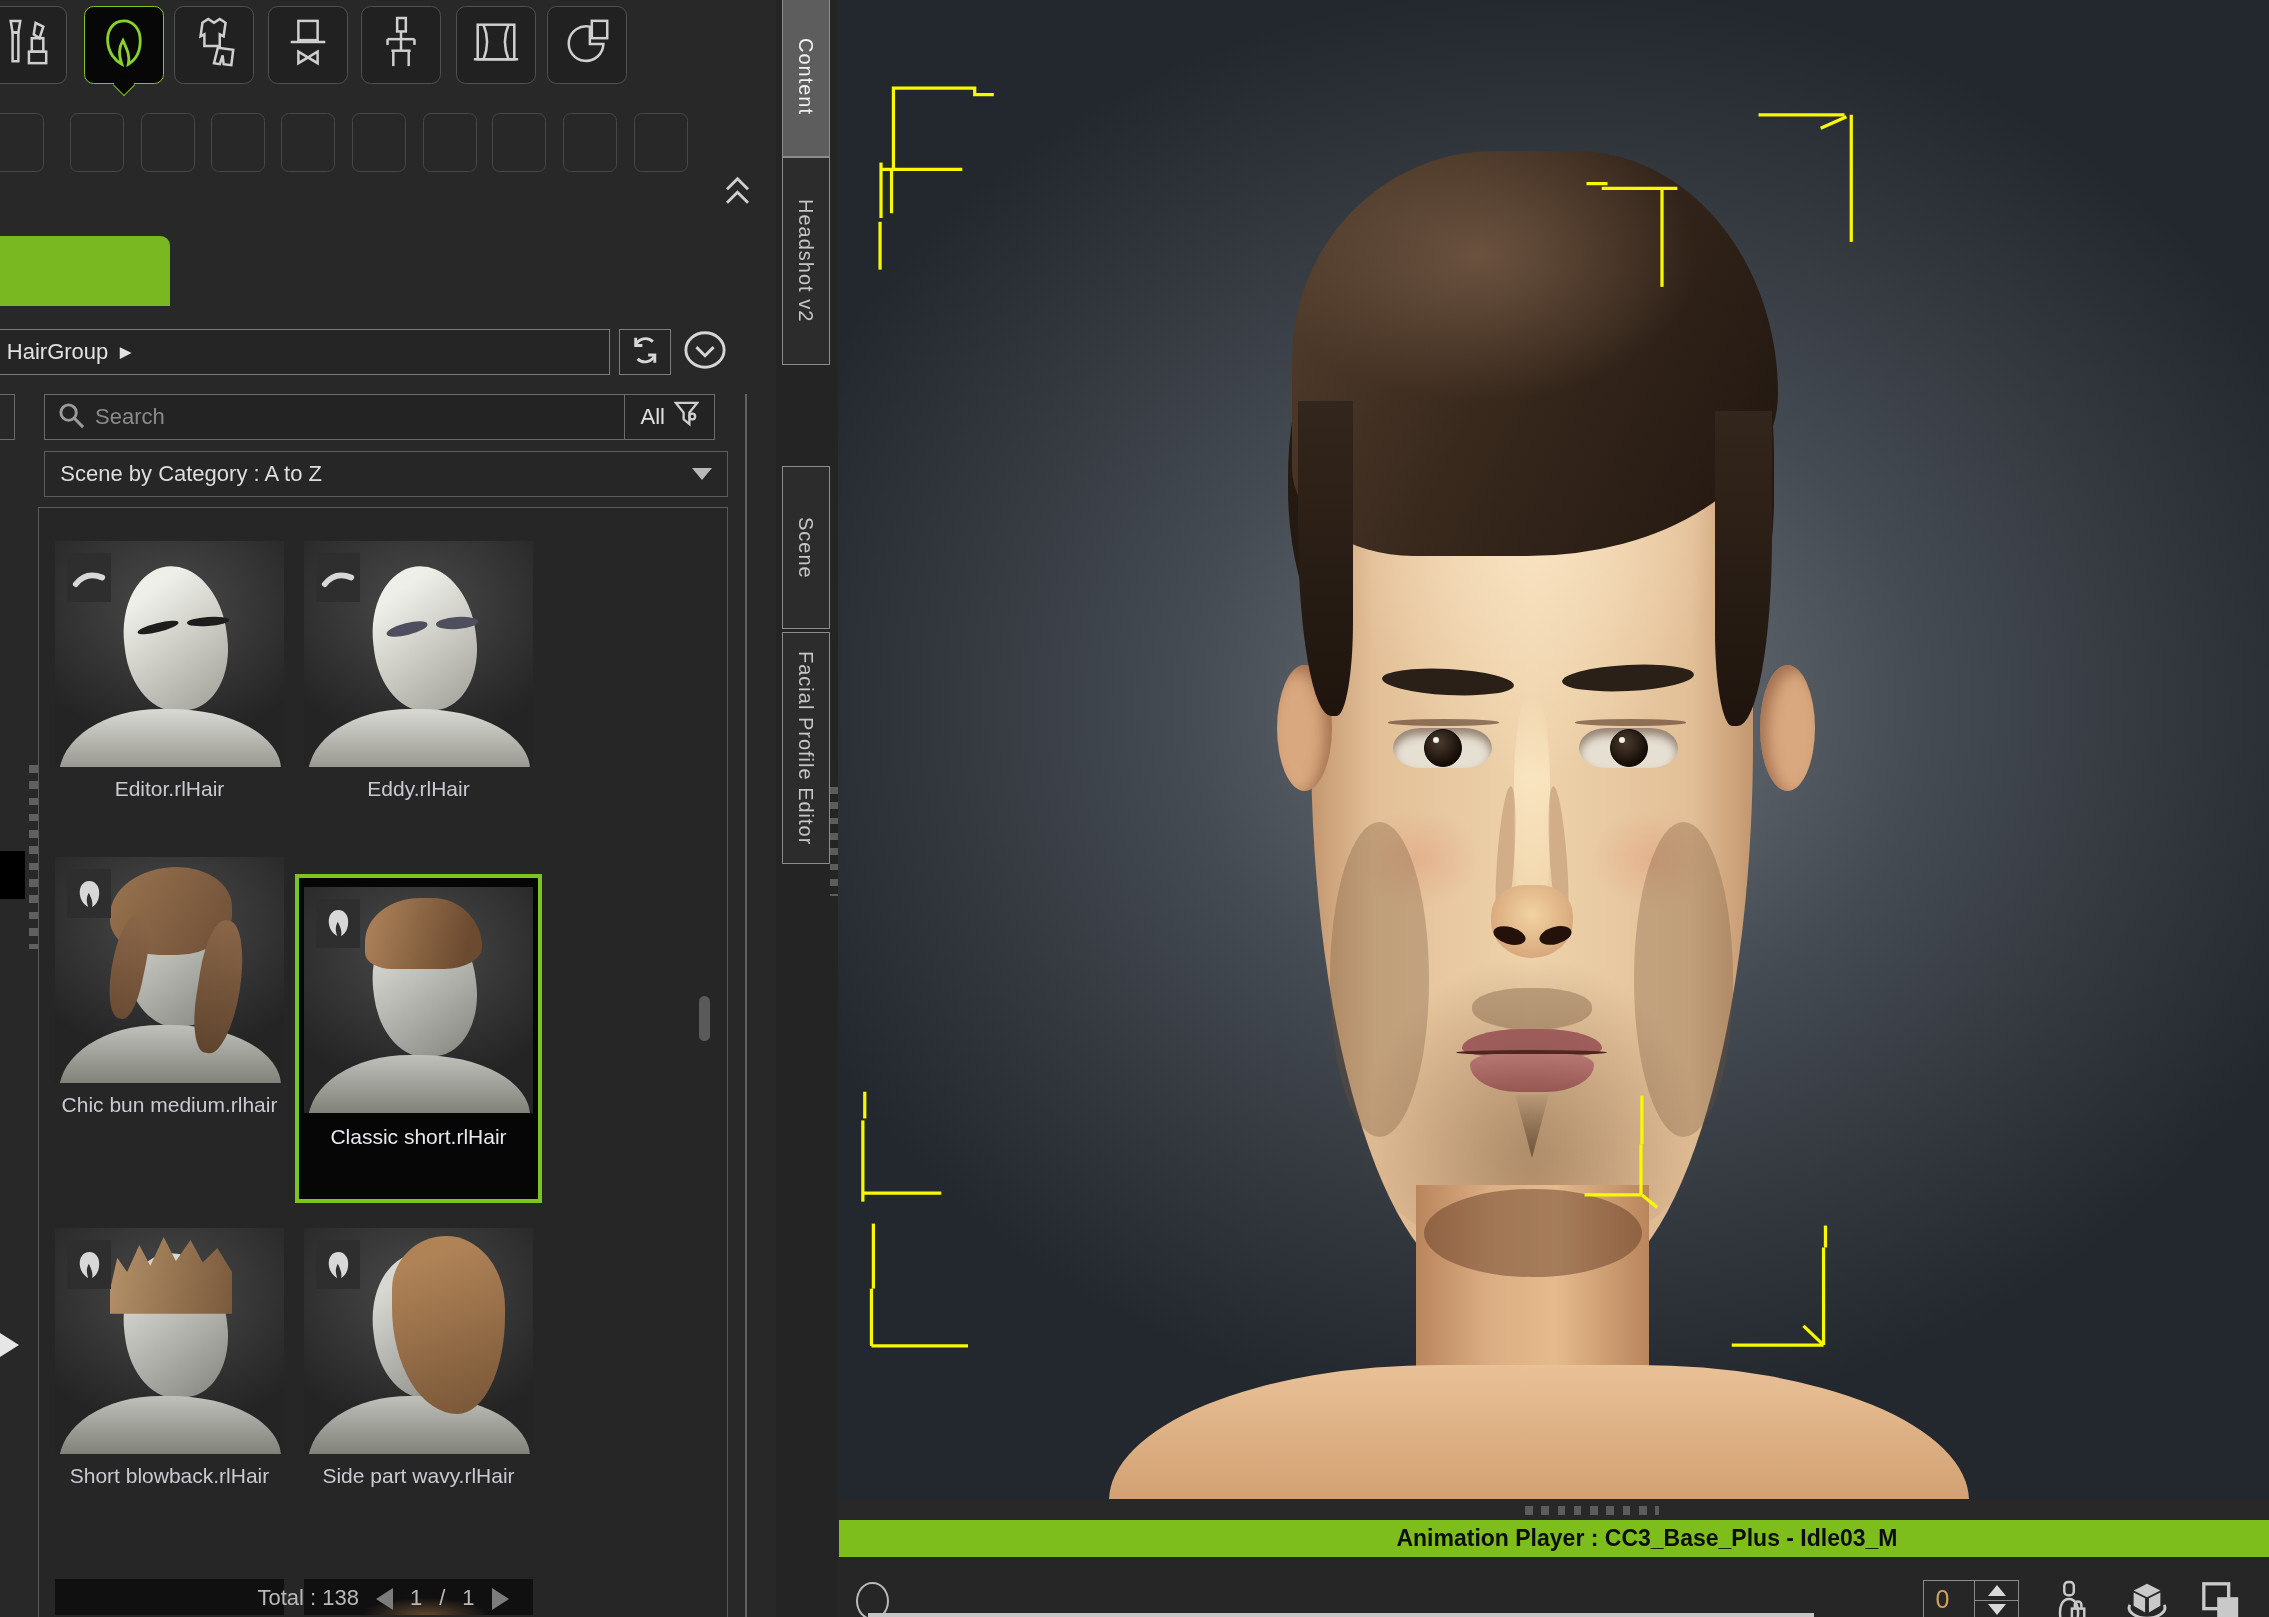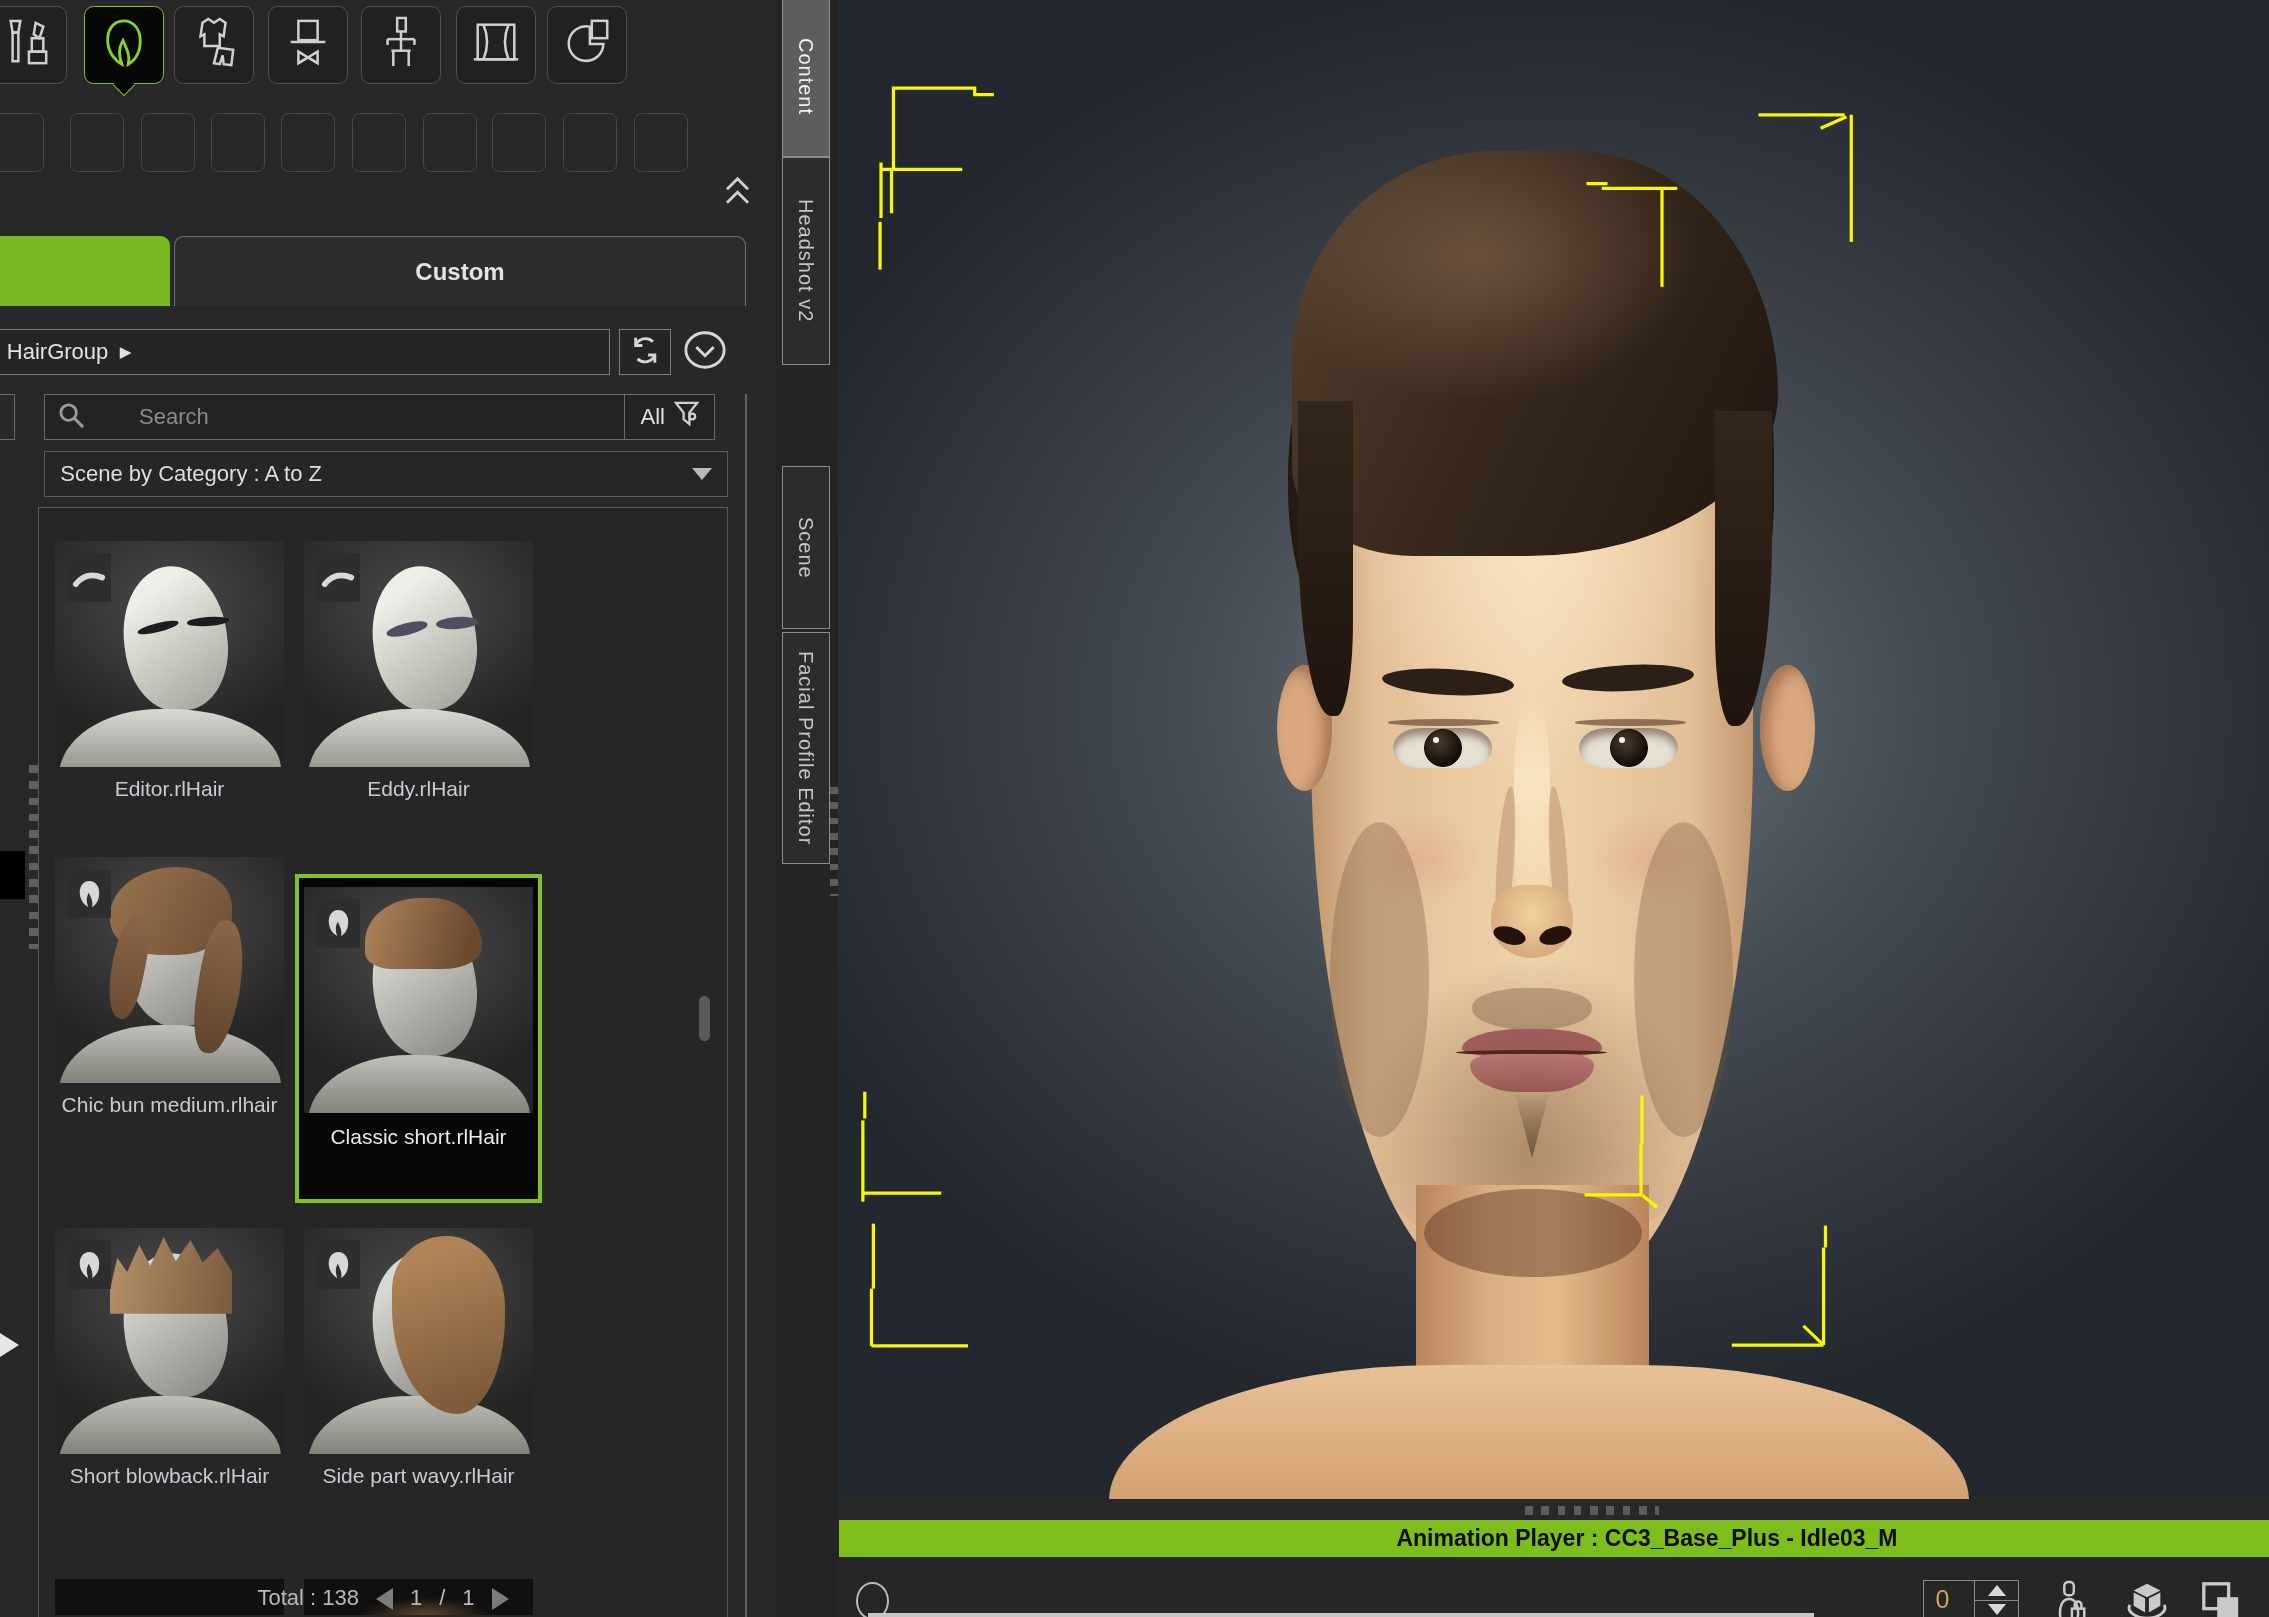--- a/index.html
+++ b/index.html
@@ -38,21 +38,21 @@
   .crumb{ position:absolute; left:-7.6px; top:329px; width:618px; height:46px;
         border:1.9px solid #7c7c7c; background:#252525; display:flex;
         align-items:center; padding-left:13.4px; font-size:22px; color:#e2e2e2; }
   .crumb .arrow{ margin-left:11.5px; font-size:15.3px; color:#e2e2e2; }
   .sqbtn{ position:absolute; top:329px; height:46px; border:1.9px solid #7c7c7c;
         background:#252525; display:flex; align-items:center; justify-content:center; }
   .rndbtn{ position:absolute; top:329px; height:46px; display:flex;
         align-items:center; justify-content:center; }
 
   .searchbox{ position:absolute; left:44px; top:394px; width:671px; height:46px;
-        border:1.9px solid #6b6b6b; background:#232323; display:flex; align-items:center;gap:44px; }
+        border:1.9px solid #6b6b6b; background:#232323; display:flex; align-items:center; }
   .searchbox .ph{ color:#8b8b8b; font-size:22px; margin-left:9.6px; }
   .search-right{ margin-left:auto; height:100%; width:90px; border-left:1.9px solid #6b6b6b;
         display:flex; align-items:center; justify-content:center; gap:8.6px;
         color:#e0e0e0; font-size:22px; }
   .sortbox{ position:absolute; left:44px; top:451px; width:684px; height:46px;
         border:1.9px solid #5c5c5c; background:#262626; display:flex; align-items:center;
         padding:0 15.3px; font-size:22px; color:#dedede; }
   .sortbox .caret{ margin-left:auto; width:0; height:0; border-left:10.5px solid transparent;
         border-right:10.5px solid transparent; border-top:12.4px solid #b9b9b9; }
 
@@ -252,23 +252,20 @@
   <div class="abs" style="left:723px; top:174px;">
     <span>
       <svg width="29" height="32.5" viewBox="0 0 30 34" style="stroke:#cfcfcf;fill:none;stroke-width:3">
         <polyline points="4,16 15,5 26,16"></polyline>
           <polyline points="4,30 15,19 26,30"></polyline>
       </svg>
     </span>
   </div>
 
   <div class="tab-green"></div>
-  <div class="tab-custom">
-    <span>Custom</span>
-  </div>
 
   <div class="crumb">
     <span>HairGroup</span>
     <span class="arrow">▶</span>
   </div>
   <div class="sqbtn" style="left:619px; width:52px;">
     <span>
       <svg width="32.5" height="32.5" viewBox="0 0 34 34" style="stroke:#d6d6d6;fill:none;stroke-width:3">
         <path d="M25 8 A11 11 0 0 0 7 12"></path>
           <polyline points="7,4 7,12 14,12"></polyline>

